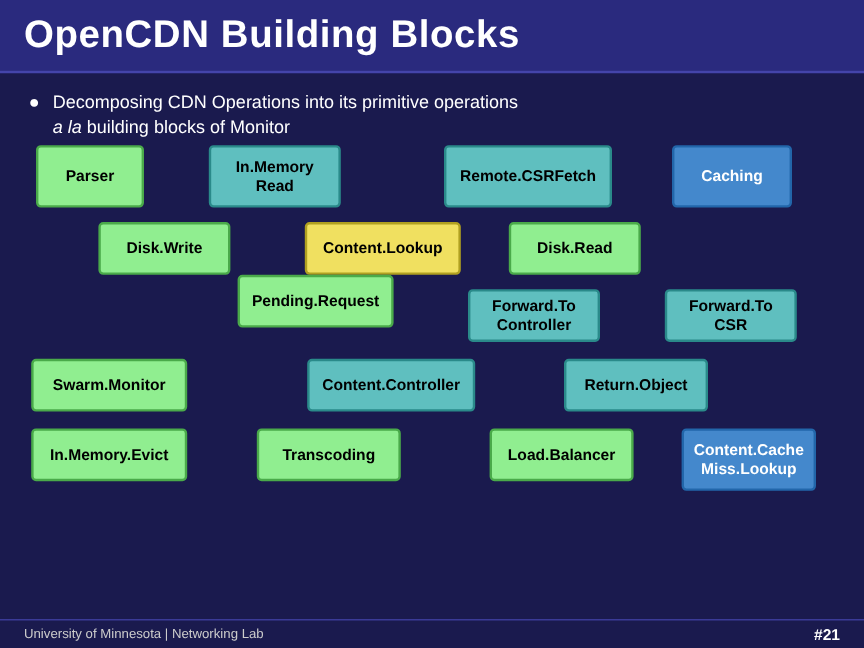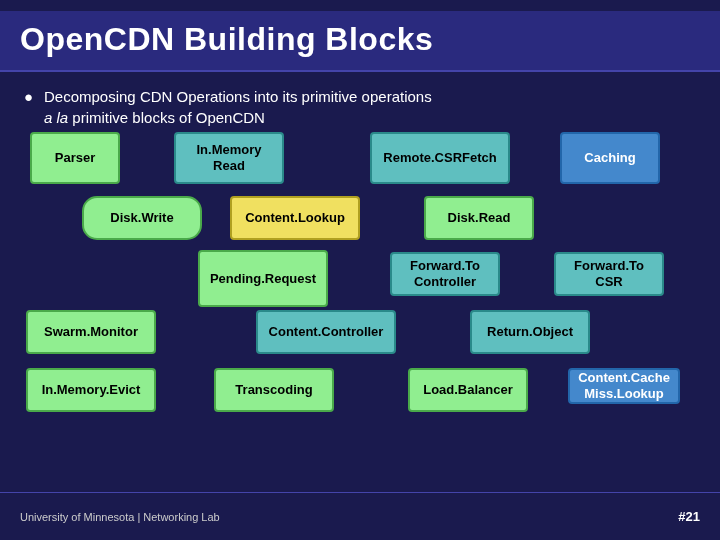--- a/index.html
+++ b/index.html
@@ -16,21 +16,20 @@
       height: 540px;
       background: #1a1a4e;
       display: flex;
       flex-direction: column;
     }
 
     .title-bar {
       background: #2a2a7e;
       padding: 10px 20px 12px 20px;
       border-bottom: 2px solid #4444aa;
-      margin-top: 11px;
     }
 
     .title-text {
       color: #ffffff;
       font-size: 32px;
       font-weight: bold;
       letter-spacing: 0.5px;
     }
 
     .content-area {
@@ -87,32 +86,33 @@
     .block-teal {
       background: #5fbfbf;
       border-color: #2a8a8a;
       color: #000000;
     }
 
     .block-yellow {
       background: #f0e060;
       border-color: #b0a020;
       color: #000000;
+      margin-left: 24px;
     }
 
     .block-blue {
       background: #4488cc;
       border-color: #2266aa;
       color: #ffffff;
     }
 
     .footer {
       background: #1a1a4e;
       border-top: 1px solid #4444aa;
-      padding: 16px 20px;
+      padding: 4px 20px;
       display: flex;
       justify-content: space-between;
       align-items: center;
     }
 
     .footer-text {
       color: #cccccc;
       font-size: 11px;
     }
 
@@ -127,41 +127,41 @@
 
 <div class="slide">
   <div class="title-bar">
     <span class="title-text">OpenCDN Building Blocks</span>
   </div>
 
   <div class="content-area">
     <div class="bullet-text">
       <span>Decomposing CDN Operations into its primitive operations</span><br>
       <em><span>a la</span></em>
-      <span> primitive blocks of OpenCDN</span>
+      <span> building blocks of Monitor</span>
     </div>
 
     <div class="blocks-container" id="blocks-container">
     <div class="block block-green" style="left: 10px; top: 4px; width: 90px; height: 52px;">Parser</div>
         <div class="block block-teal" style="left: 154px; top: 4px; width: 110px; height: 52px;">In.Memory<br>Read</div>
         <div class="block block-teal" style="left: 350px; top: 4px; width: 140px; height: 52px;">Remote.CSRFetch</div>
         <div class="block block-blue" style="left: 540px; top: 4px; width: 100px; height: 52px;">Caching</div>
-        <div class="block block-green" style="left: 62px; top: 68px; width: 120px; height: 44px; border-radius: 15px;">Disk.Write</div>
+        <div class="block block-green" style="left: 62px; top: 68px; width: 110px; height: 44px;">Disk.Write</div>
         <div class="block block-yellow" style="left: 210px; top: 68px; width: 130px; height: 44px;">Content.Lookup</div>
         <div class="block block-green" style="left: 404px; top: 68px; width: 110px; height: 44px;">Disk.Read</div>
-        <div class="block block-green" style="left: 178px; top: 122px; width: 130px; height: 57px;">Pending.Request</div>
+        <div class="block block-green" style="left: 178px; top: 112px; width: 130px; height: 44px;">Pending.Request</div>
         <div class="block block-teal" style="left: 370px; top: 124px; width: 110px; height: 44px;">Forward.To<br>Controller</div>
         <div class="block block-teal" style="left: 534px; top: 124px; width: 110px; height: 44px;">Forward.To<br>CSR</div>
         <div class="block block-green" style="left: 6px; top: 182px; width: 130px; height: 44px;">Swarm.Monitor</div>
         <div class="block block-teal" style="left: 236px; top: 182px; width: 140px; height: 44px;">Content.Controller</div>
         <div class="block block-teal" style="left: 450px; top: 182px; width: 120px; height: 44px; text-align: center;">Return.Object</div>
         <div class="block block-green" style="left: 6px; top: 240px; width: 130px; height: 44px;">In.Memory.Evict</div>
         <div class="block block-green" style="left: 194px; top: 240px; width: 120px; height: 44px;">Transcoding</div>
         <div class="block block-green" style="left: 388px; top: 240px; width: 120px; height: 44px;">Load.Balancer</div>
-        <div class="block block-blue" style="left: 548px; top: 240px; width: 112px; height: 36px;">Content.Cache<br>Miss.Lookup</div>
+        <div class="block block-blue" style="left: 548px; top: 240px; width: 112px; height: 52px;">Content.Cache<br>Miss.Lookup</div>
       </div>
   </div>
 
   <div class="footer">
     <span class="footer-text">University of Minnesota | Networking Lab</span>
     <span class="slide-number">#21</span>
   </div>
 </div>
 
 </body></html>

